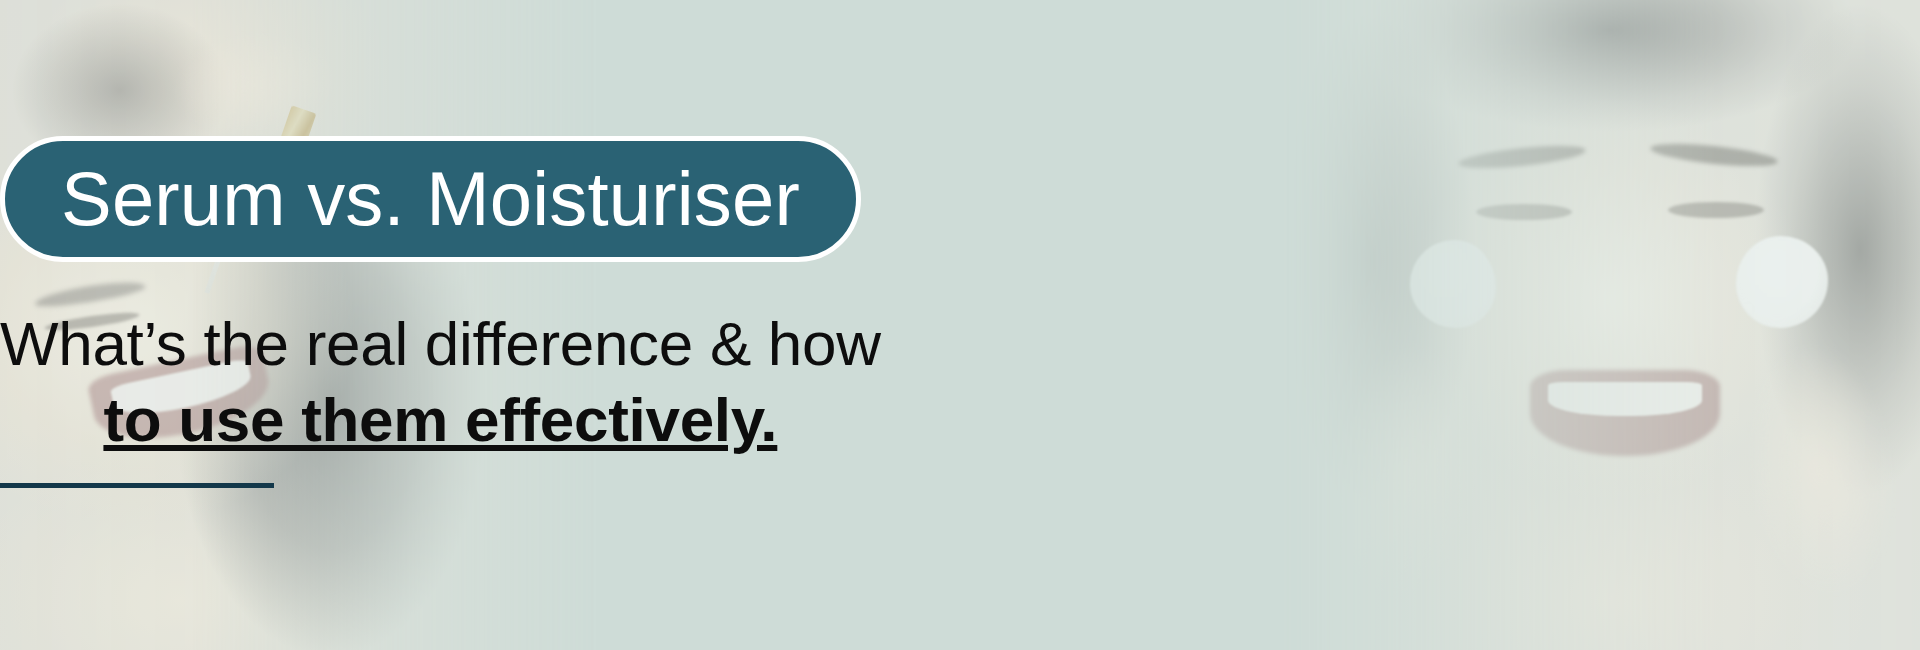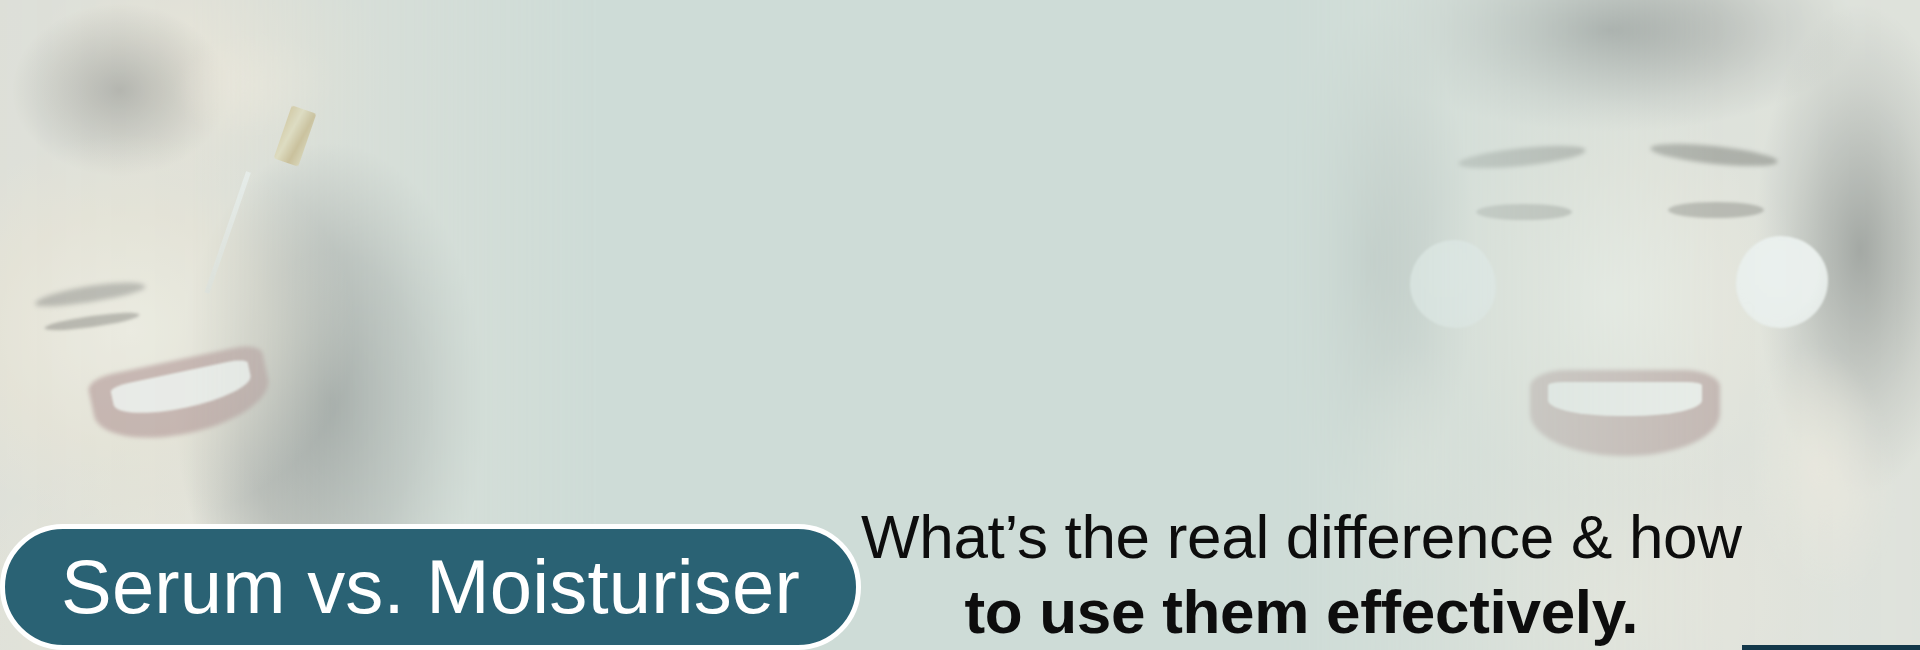--- a/index.html
+++ b/index.html
@@ -150,21 +150,21 @@
   }
   #photo-right .hand-r{
     position:absolute;left:446px;top:300px;width:190px;height:340px;
     background:radial-gradient(ellipse 95px 170px at 50% 50%,rgba(252,240,226,.9),rgba(250,236,220,0) 74%);
     filter:blur(4px);transform:rotate(-7deg);
   }
 
   
   #content{
     position:absolute;inset:0;
-    display:flex;flex-direction:row;align-items:flex-end;
+    display:flex;flex-direction:column;align-items:flex-start;
     z-index:5;
   }
 
   #badge{
     margin-top:136px;
     display:inline-flex;align-items:center;justify-content:center;
     height:126px;
     padding:0 56px;
     box-sizing:border-box;
     background:#2a6274;
@@ -185,21 +185,21 @@
   #subtitle{
     margin-top:24px;
     text-align:center;
     color:#0d0d0d;
     font-size:62px;
     line-height:1.22;
     white-space:nowrap;
     font-family:"Liberation Sans","DejaVu Sans",sans-serif;
   }
   #subtitle-line1{display:block;font-weight:400;letter-spacing:-.3px;margin-top:20px;}
-  #subtitle-line2{display:block;font-weight:700;letter-spacing:-.3px;}
+  #subtitle-line2{display:block;font-weight:700;letter-spacing:-.3px;text-decoration:underline;}
 
   #divider{
     margin-top:26px;
     width:274px;height:5px;
     background:#13384a;
   }
 </style>
 </head>
 <body>
 

